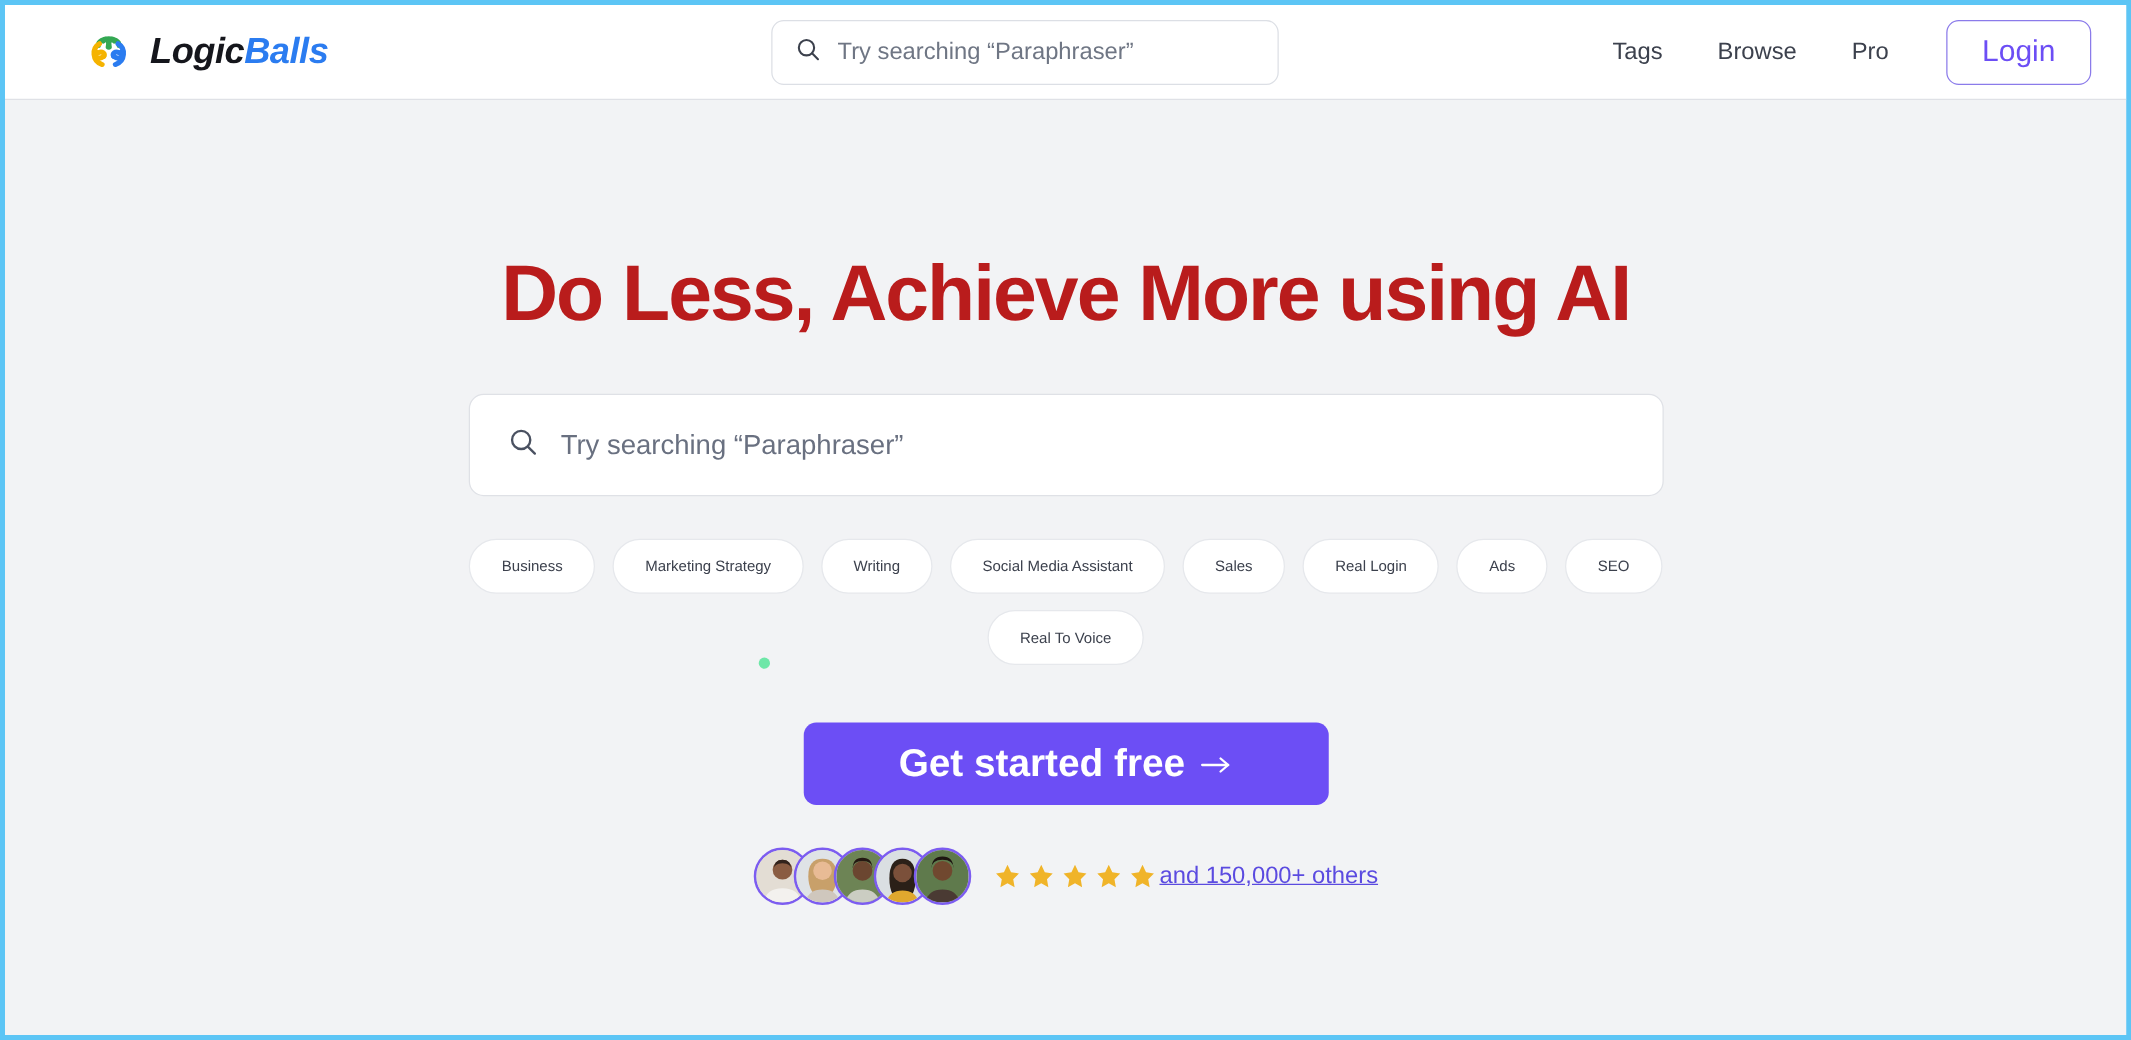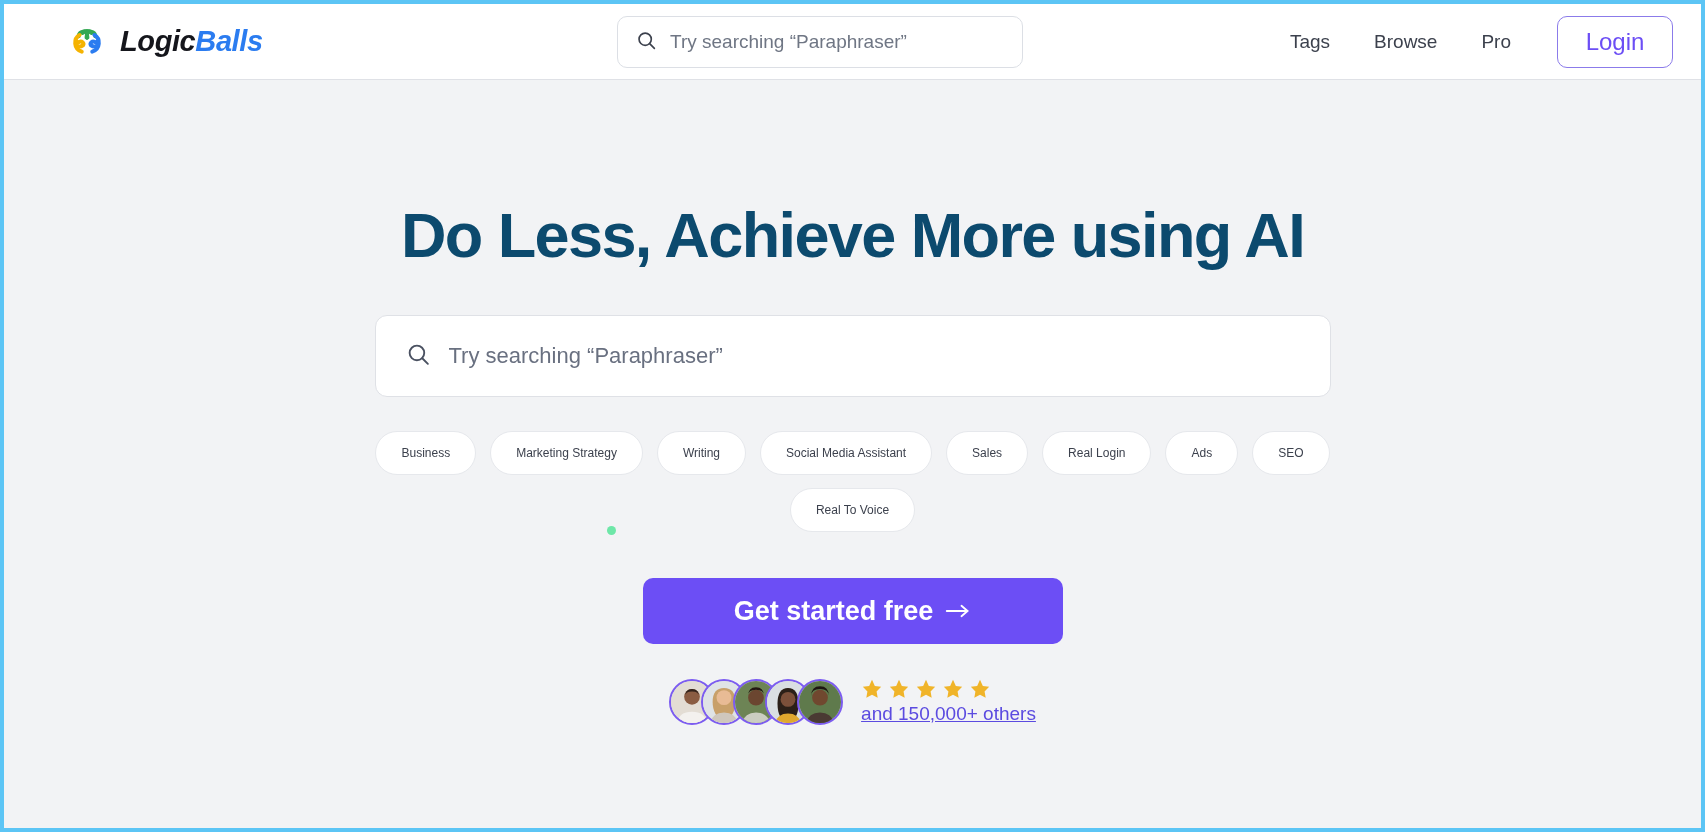--- a/index.html
+++ b/index.html
@@ -118,21 +118,21 @@
     flex-direction: column;
     align-items: center;
     padding-top: 122px;
     position: relative;
   }
 
   .hero-title {
     font-size: 63px;
     font-weight: 800;
     letter-spacing: -1.6px;
-    color: #0c4a6e;
+    color: #b91c1c;
     text-align: right;
     line-height: 1.05;
     margin-bottom: 47px;
     white-space: nowrap;
   }
 
   .hero-search {
     width: 956px;
     height: 82px;
     background: #ffffff;
@@ -196,21 +196,21 @@
   }
 
   .cta-btn {
     width: 420px;
     height: 66px;
     background: #6c4ef5;
     border: none;
     border-radius: 10px;
     color: #ffffff;
     font-family: inherit;
-    font-size: 27px;
+    font-size: 31px;
     font-weight: 700;
     cursor: pointer;
     display: flex;
     align-items: center;
     justify-content: center;
     gap: 12px;
   }
 
   
   .social {
@@ -229,21 +229,21 @@
     border: 2px solid #7c5cf0;
     overflow: hidden;
     margin-left: -14px;
     background: #d8dde6;
     position: relative;
     cursor: pointer;
   }
   .avatar:first-child { margin-left: 0; }
   .avatar svg { display: block; width: 100%; height: 100%; }
 
-  .rating { display: flex; flex-direction: column; gap: 3px; }
+  .rating { display: flex; flex-direction: row; gap: 3px; }
 
   .stars { display: flex; gap: 5px; }
   .star { width: 22px; height: 22px; display: block; }
 
   .others-link {
     font-size: 19px;
     color: #5b4be0;
     text-decoration: underline;
     cursor: pointer;
     white-space: nowrap;

